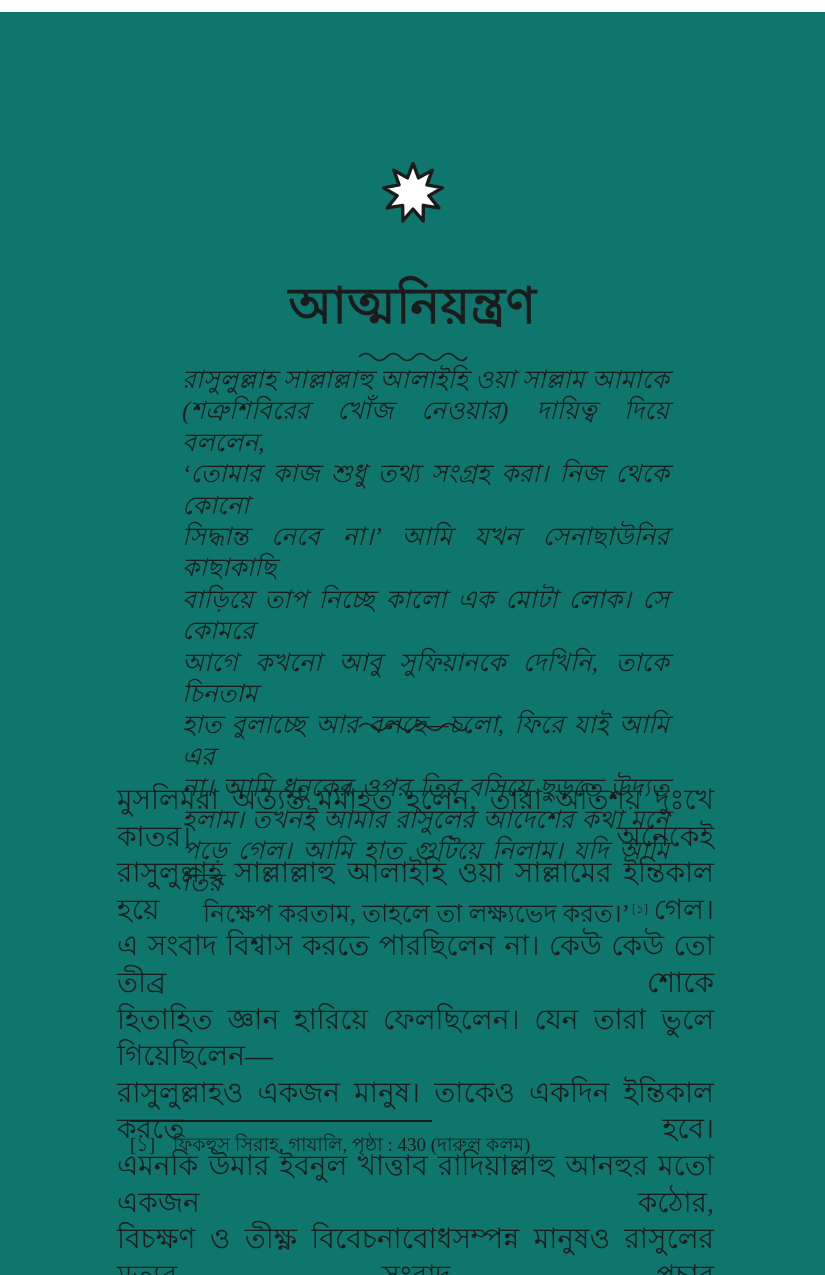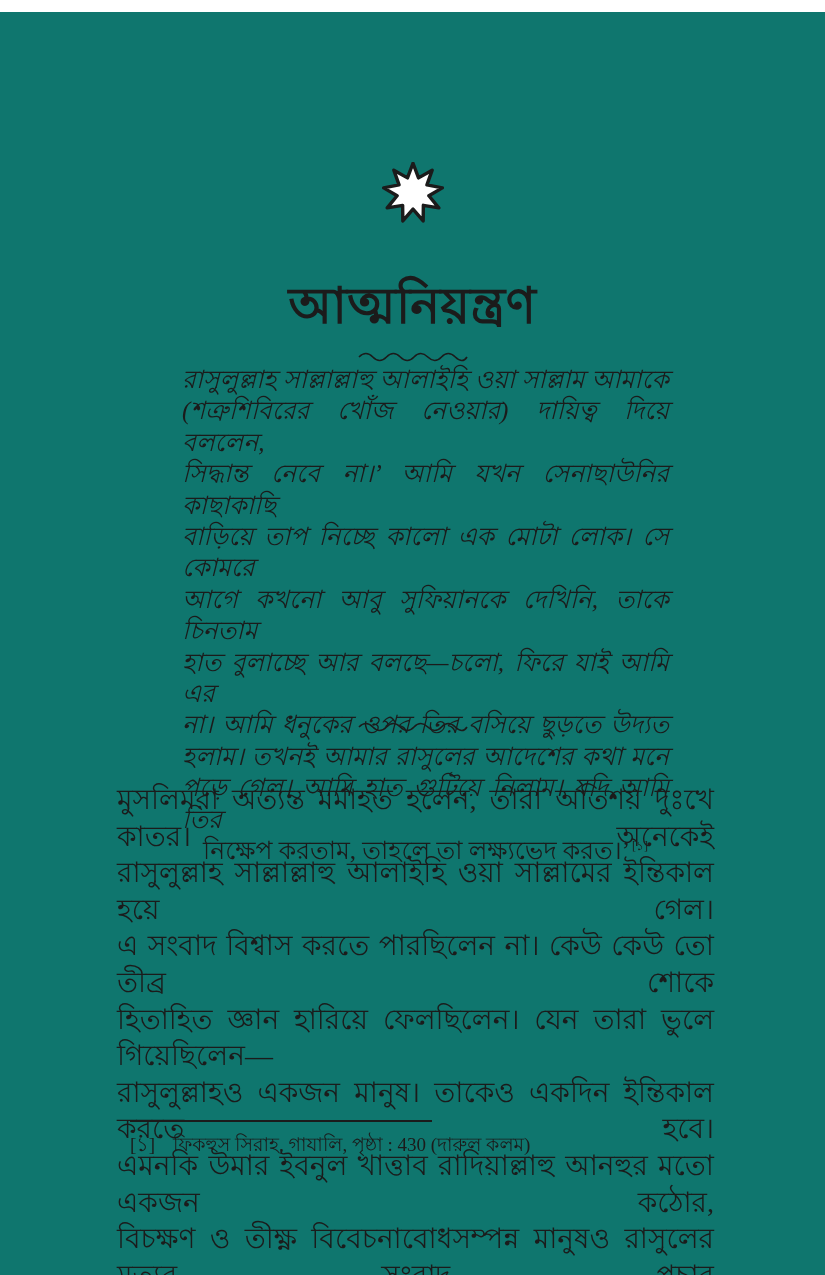--- a/index.html
+++ b/index.html
@@ -113,20 +113,21 @@
 
   <div class="squiggle squiggle-top">
     <svg width="112" height="12" viewBox="0 0 112 12">
       <path d="M2,7 Q8.9,0 15.8,7 T29.5,7 T43.3,7 T57,7 T70.8,7 T84.5,7 T98.3,7 T110,7" fill="none" stroke="#1b1b1b" stroke-width="1.6"></path>
     </svg>
   </div>
 
   <div class="block-quote">
     <div class="jline">রাসুলুল্লাহ সাল্লাল্লাহু আলাইহি ওয়া সাল্লাম আমাকে</div>
     <div class="jline">(শত্রুশিবিরের খোঁজ নেওয়ার) দায়িত্ব দিয়ে বললেন,</div>
+    <div class="jline">‘তোমার কাজ শুধু তথ্য সংগ্রহ করা। নিজ থেকে কোনো</div>
     <div class="jline">সিদ্ধান্ত নেবে না।’ আমি যখন সেনাছাউনির কাছাকাছি</div>
     <div class="jline">বাড়িয়ে তাপ নিচ্ছে কালো এক মোটা লোক। সে কোমরে</div>
     <div class="jline">আগে কখনো আবু সুফিয়ানকে দেখিনি, তাকে চিনতাম</div>
     <div class="jline">হাত বুলাচ্ছে আর বলছে—চলো, ফিরে যাই আমি এর</div>
     <div class="jline">না। আমি ধনুকের ওপর তির বসিয়ে ছুড়তে উদ্যত</div>
     <div class="jline">হলাম। তখনই আমার রাসুলের আদেশের কথা মনে</div>
     <div class="jline">পড়ে গেল। আমি হাত গুটিয়ে নিলাম। যদি আমি তির</div>
     <div class="cline">
       <span>নিক্ষেপ করতাম, তাহলে তা লক্ষ্যভেদ করত।’</span><sup class="fnref">[১]</sup>
     </div>

